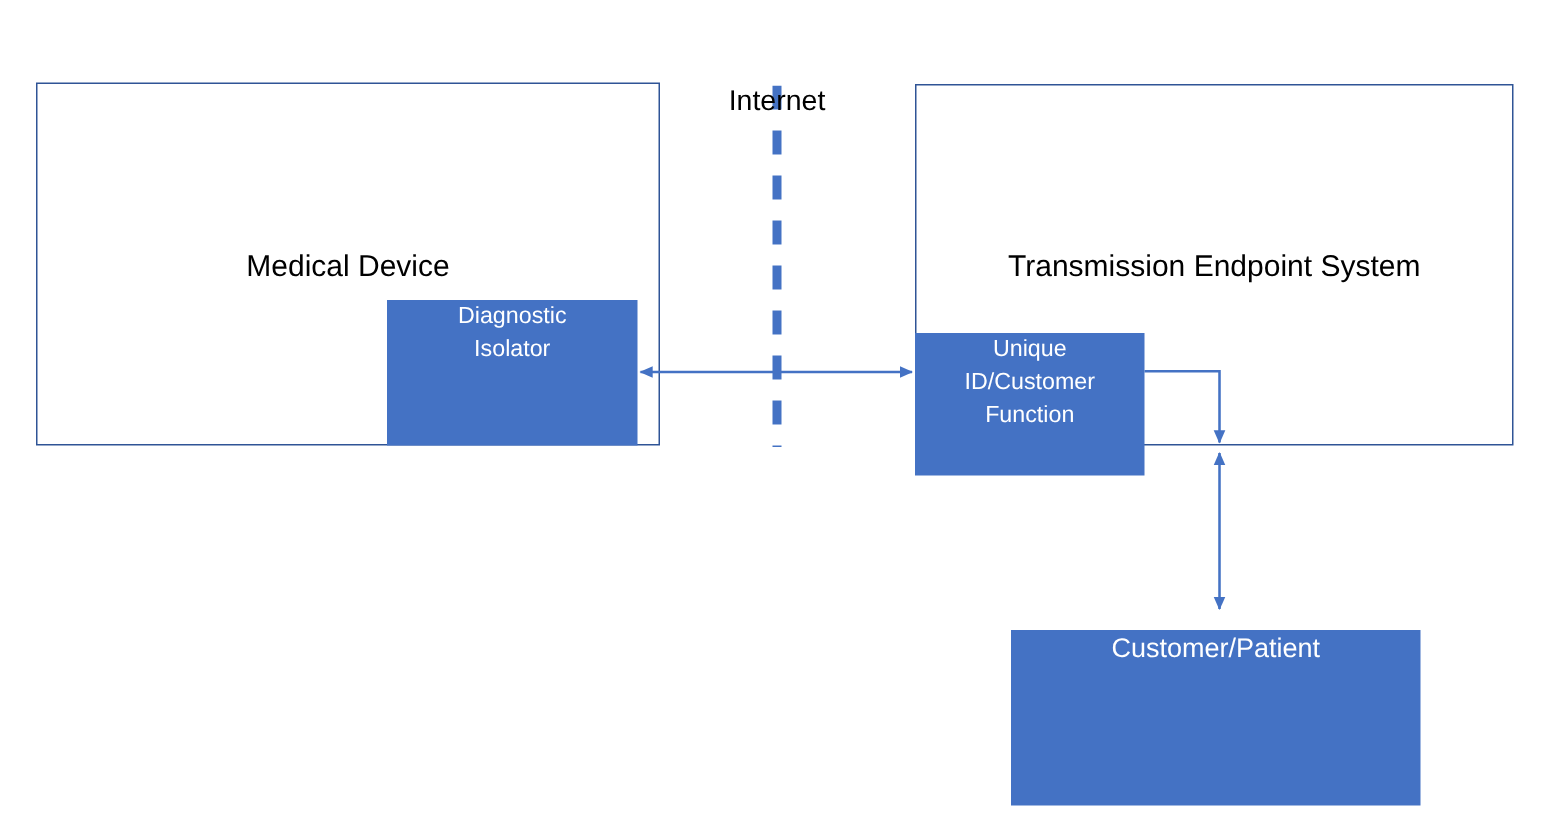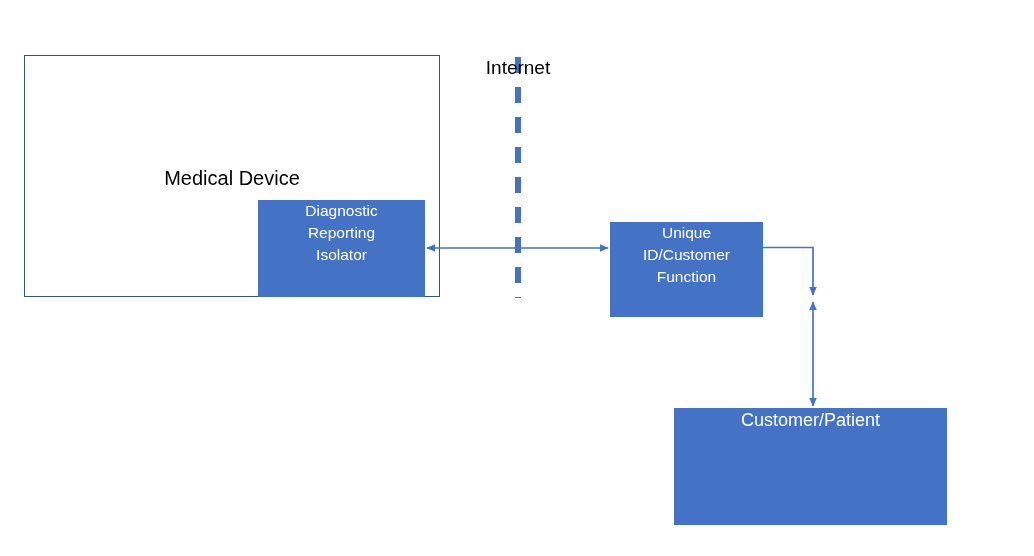--- a/index.html
+++ b/index.html
@@ -101,42 +101,44 @@
 </style>
 </head>
 <body>
 
 <div id="canvas">
 
   <div class="container-box" style="left:24px; top:55px; width:416px; height:242px;">
     <div class="container-label" style="top:110px;">Medical Device</div>
   </div>
 
+  <div class="container-box" style="left:610px; top:56px; width:399px; height:241px;">
+    <div class="container-label" style="top:109px;">Transmission Endpoint System</div>
+  </div>
 
   <div class="dashed-divider" style="left:515px; top:57px; height:241px;"></div>
 
   <div class="free-text" style="left:458px; top:29px; width:120px;margin-top:28px;">Internet</div>
 
   <div class="blue-box" style="left:258px; top:200px; width:167px; height:97px;">
     <span class="bx-text">
       <span class="bx-line">Diagnostic</span>
-      <span class="bx-line">Reporting</span>
       <span class="bx-line">Isolator</span>
     </span>
   </div>
 
   <div class="blue-box" style="left:610px; top:202px; width:153px; height:95px;margin-top:20px;">
     <span class="bx-text">
       <span class="bx-line">Unique</span>
       <span class="bx-line">ID/Customer</span>
       <span class="bx-line">Function</span>
     </span>
   </div>
 
-  <div class="blue-box" style="left:674px; top:408px; width:273px; height:117px;">
+  <div class="blue-box" style="left:674px; top:420px; width:273px; height:117px;">
     <span class="bx-text">
       <span class="bx-line-lg">Customer/Patient</span>
     </span>
   </div>
 
   <svg class="connectors" viewBox="0 0 1034 556">
     <defs>
       <marker id="arrow-end" viewBox="0 0 10 10" refX="9.2" refY="5" markerWidth="5.2" markerHeight="5.2" orient="auto-start-reverse">
         <path d="M 0 0.6 L 10 5 L 0 9.4 z" fill="#4472C4"></path>
       </marker>

